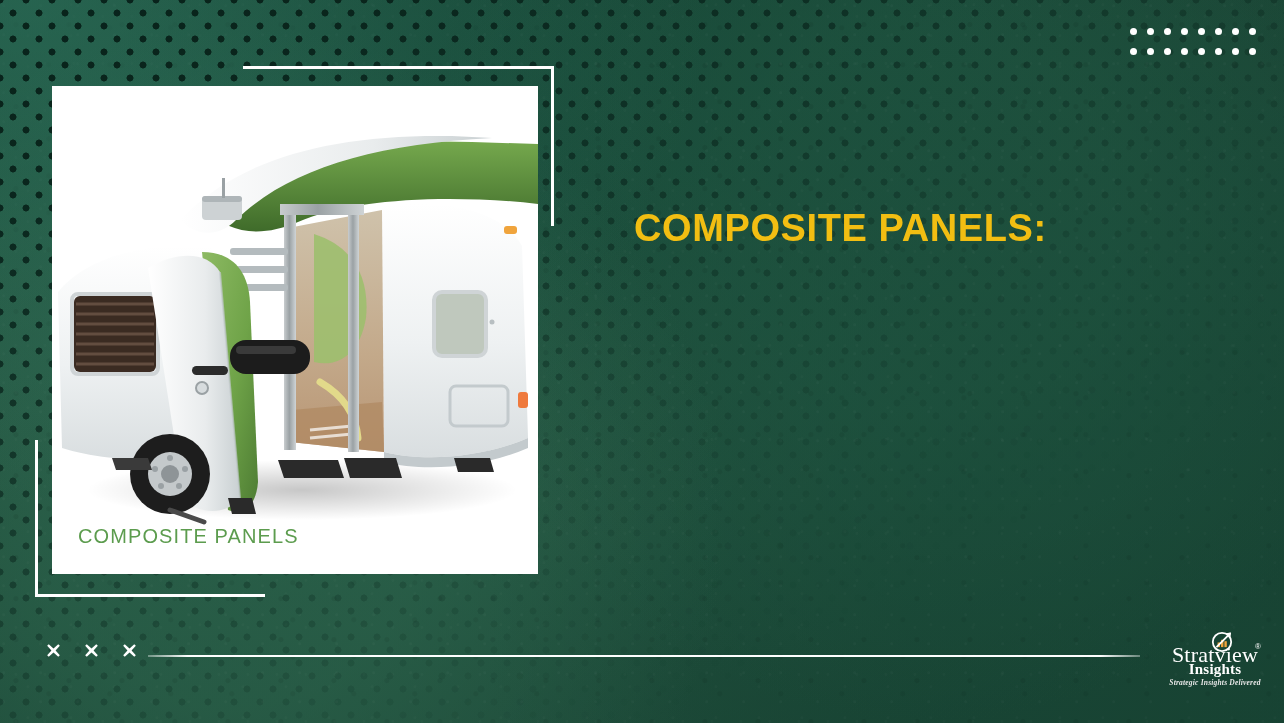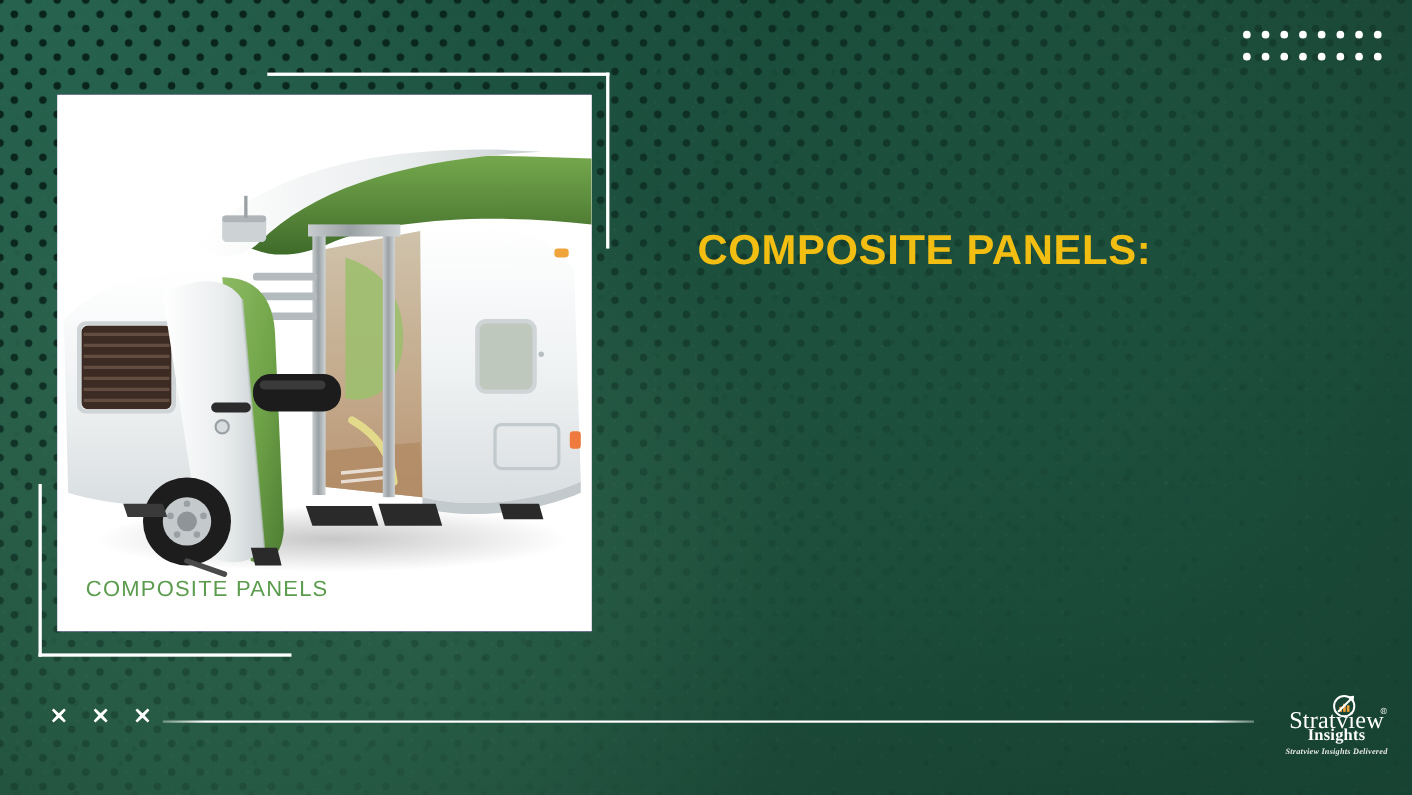--- a/index.html
+++ b/index.html
@@ -82,21 +82,21 @@
   .bracket-bl{
     position:absolute; left:35px; top:440px;
     width:230px; height:157px;
     border-left:3px solid #ffffff;
     border-bottom:3px solid #ffffff;
   }
 
   .photo-card{
     position:absolute; left:52px; top:86px;
     width:486px; height:488px;
-    background:#4c1d95;
+    background:#ffffff;
     overflow:hidden;
     padding-left:48px;
   }
 
   .photo-inner{ position:absolute; inset:0; background:#fefefe; }
 
   .caption{
     position:absolute; left:26px; bottom:26px;
     font-size:20px; letter-spacing:1.1px;
     color:#5c9c4e; font-weight:400;
@@ -355,16 +355,16 @@
       <circle cx="12" cy="14" r="9.2" fill="none" stroke="#ffffff" stroke-width="1.8"></circle>
       <rect x="7.6" y="14.5" width="2.4" height="4.6" fill="#f0a43c"></rect>
       <rect x="11" y="11.8" width="2.4" height="7.3" fill="#f0a43c"></rect>
       <rect x="14.4" y="13.2" width="2.4" height="5.9" fill="#f0a43c"></rect>
       <path d="M7 18.6 L20 5.6" stroke="#ffffff" stroke-width="1.9" stroke-linecap="round"></path>
       <path d="M15.6 5.2 L21 4.6 L20.4 10 Z" fill="#ffffff"></path>
     </svg>
     <span class="logo-word">Stratview</span>
     <span class="logo-reg">®</span>
     <span class="logo-sub">Insights</span>
-    <span class="logo-tag">Stratview Insights Delivered</span>
+    <span class="logo-tag">Strategic Insights Delivered</span>
   </div>
 
 </div>
 
 </body></html>

